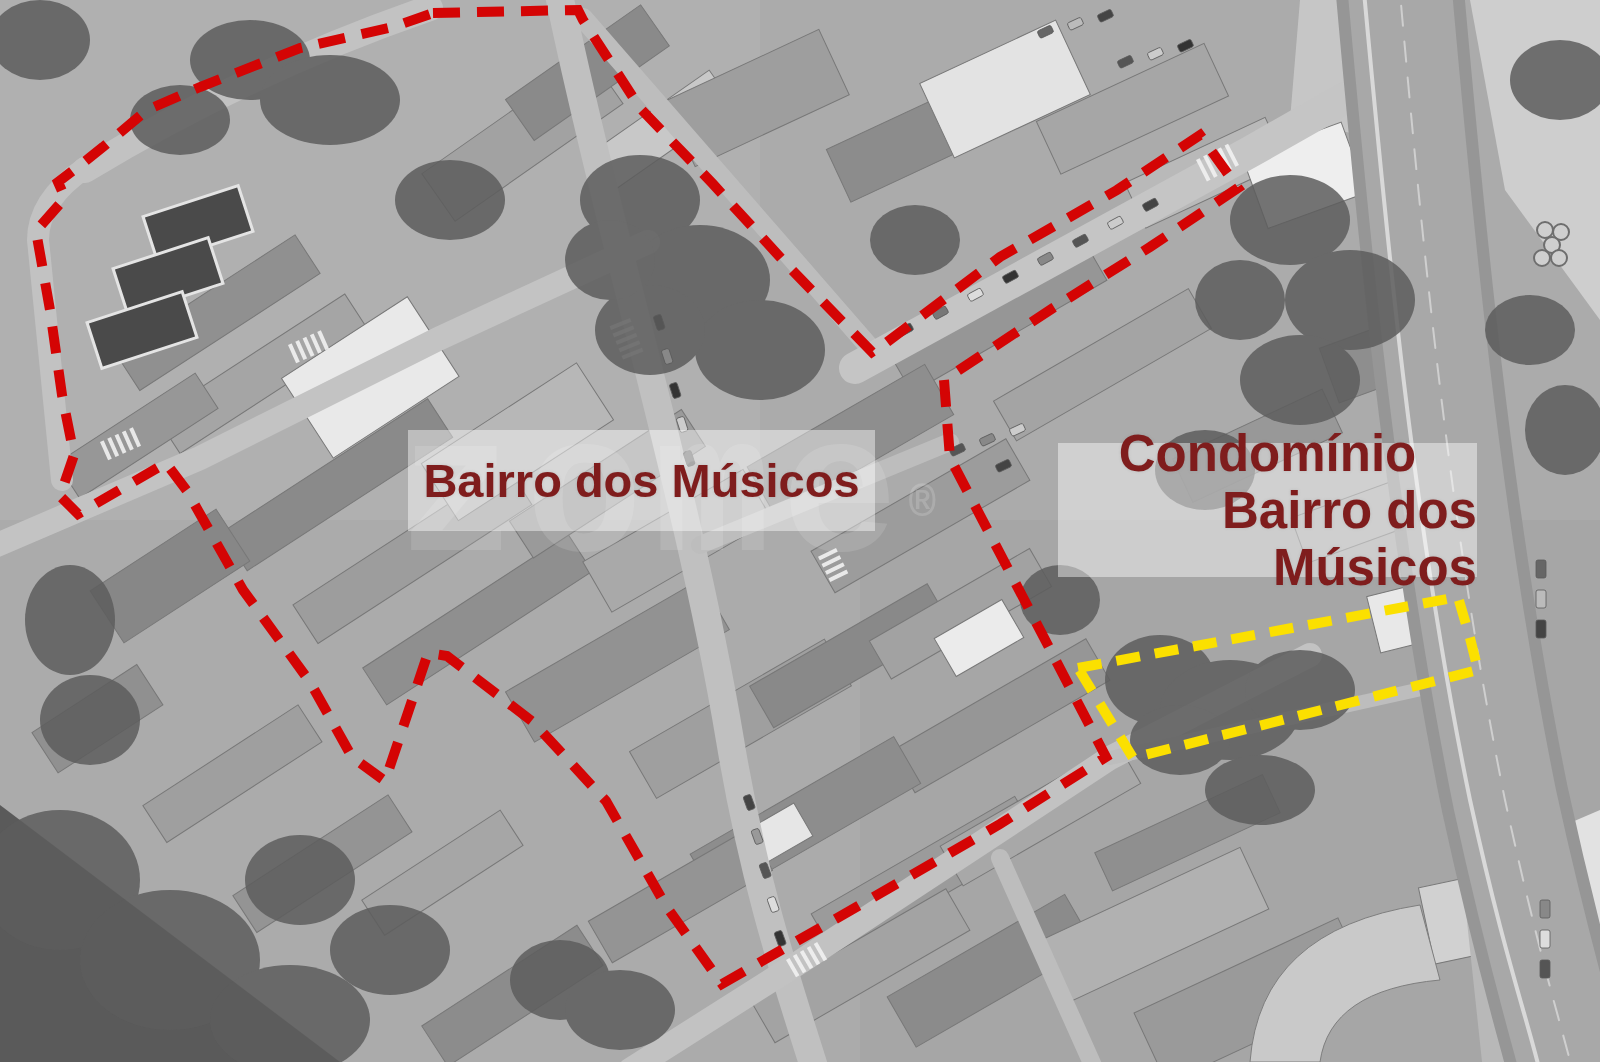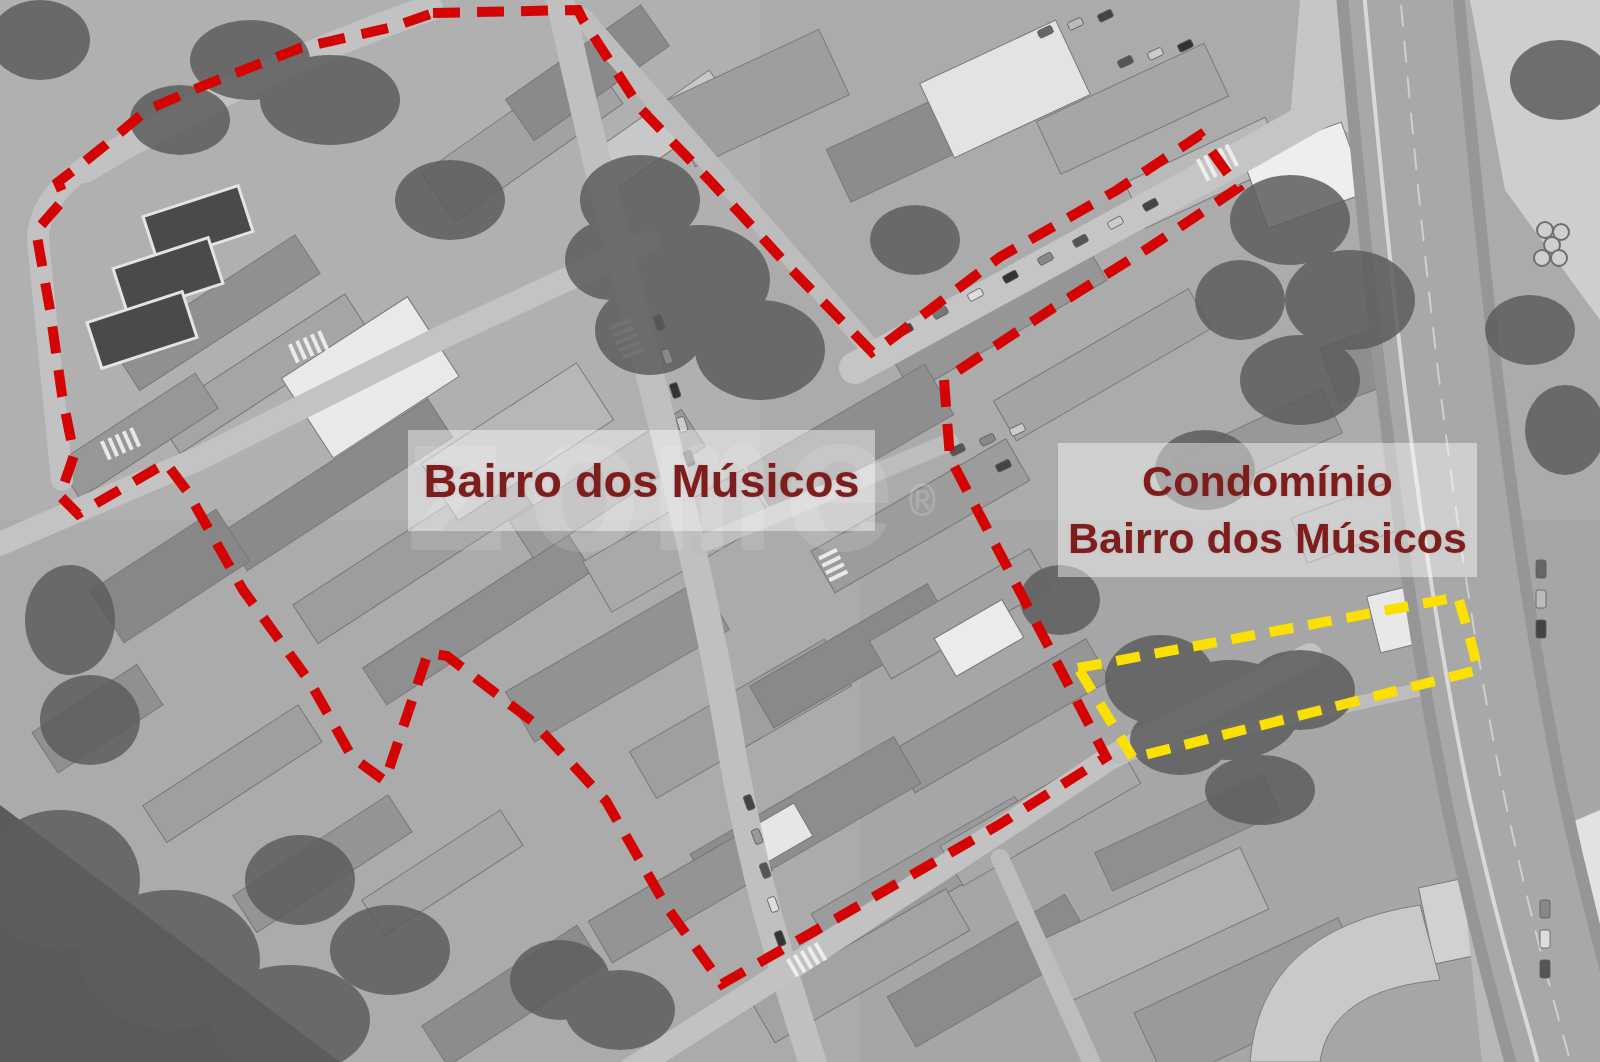--- a/index.html
+++ b/index.html
@@ -8,21 +8,21 @@
     background:#ababab;font-family:"Liberation Sans",sans-serif;
   }
   .bg,.anno{position:absolute;left:0;top:0;width:1600px;height:1062px;}
   .anno{pointer-events:none;}
   .label{
     position:absolute;display:flex;align-items:center;justify-content:center;
     background:rgba(255,255,255,0.44);color:#7f1d1d;font-weight:bold;
     text-align:right;text-shadow:0 0 3px rgba(120,120,120,0.25);
   }
   .band1{left:408px;top:430px;width:467px;height:101px;font-size:47px;}
-  .band2{left:1058px;top:443px;width:419px;height:134px;font-size:43px;
+  .band2{left:1058px;top:443px;width:419px;height:134px;font-size:51px;
     line-height:57px;flex-direction:column;}
   .watermark{
     position:absolute;left:398px;top:400px;display:flex;align-items:flex-start;
     font-family:Liberation Mono, monospace;font-weight:bold;
     font-size:196px;line-height:1.0;color:rgba(255,255,255,0.13);
     letter-spacing:10px;user-select:none;
   }
   .watermark .reg{font-size:46px;margin-top:82px;letter-spacing:0;
     color:rgba(255,255,255,0.17);}
 </style>

